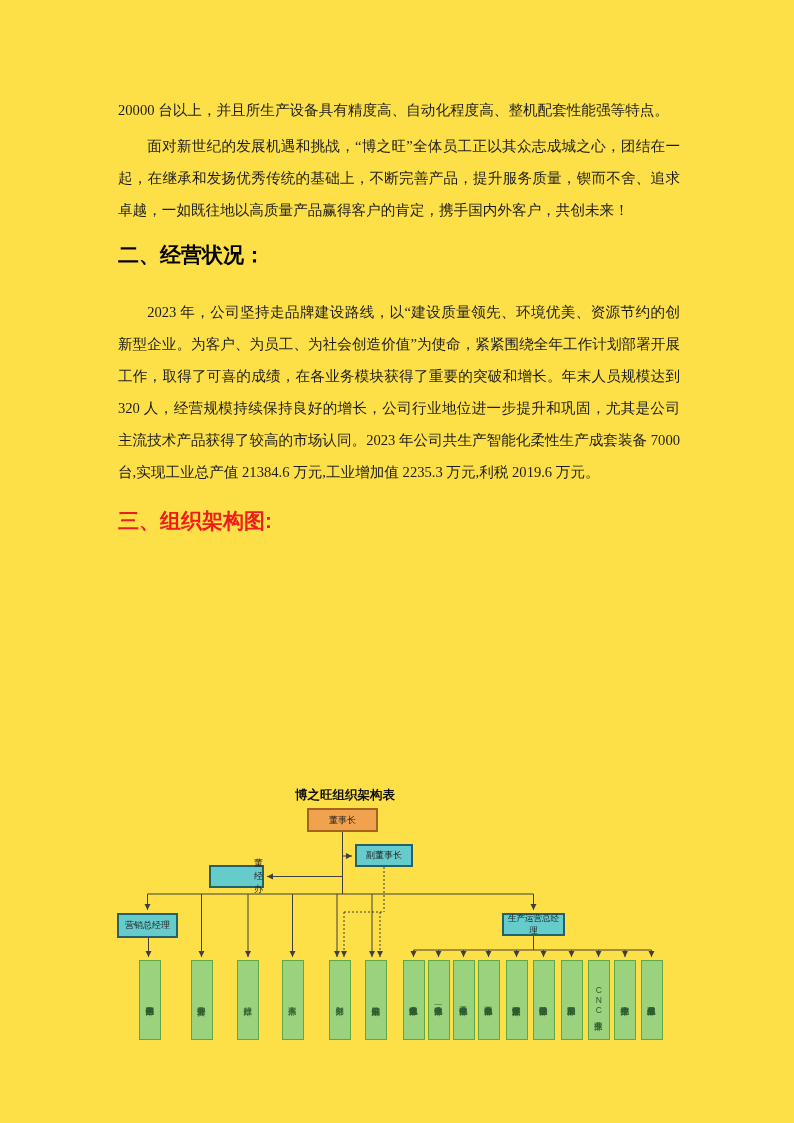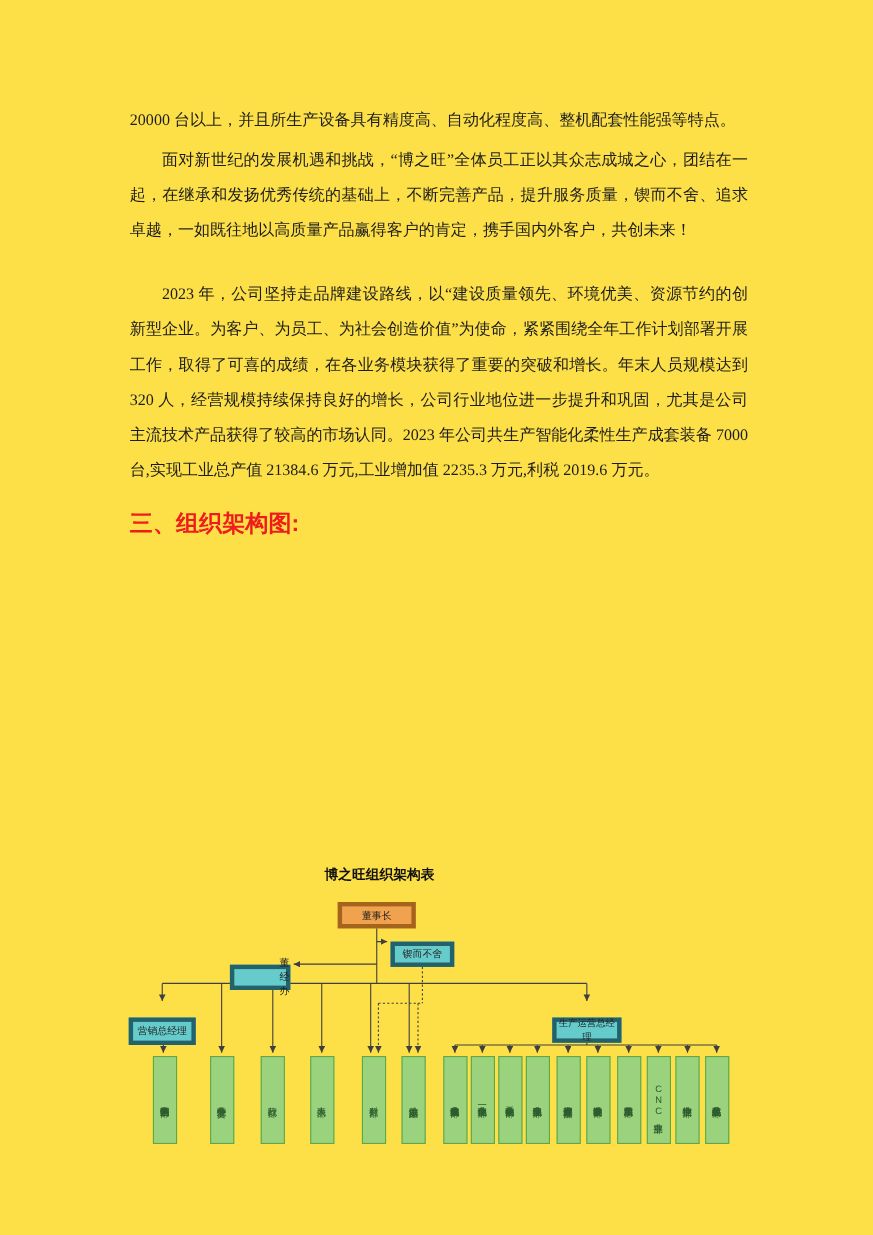--- a/index.html
+++ b/index.html
@@ -28,44 +28,45 @@
 
   
   .orgchart{position:absolute;left:0;top:780px;width:794px;height:330px;}
   .orgchart svg{position:absolute;left:0;top:0;}
   .chart-title{
     position:absolute;left:245px;top:7px;width:200px;text-align:center;
     font-family:"Liberation Sans","DejaVu Sans",sans-serif;
     font-weight:bold;font-size:12.5px;color:#111;
   }
   .node{
-    position:absolute;box-sizing:border-box;border:4px solid #0c4a6e;
+    position:absolute;box-sizing:border-box;border:2px solid #0c4a6e;
     display:flex;align-items:center;justify-content:center;
     font-family:"Liberation Sans","DejaVu Sans",sans-serif;
-    font-size:9px;color:#222;text-align:center;margin-top:12px;
+    font-size:9px;color:#222;text-align:center;
   }
   .node.orange{background:#f0a24e;border-color:#a5641c;}
   .node.teal{background:#66cbcb;border-color:#23616b;}
   .dept{
     position:absolute;box-sizing:border-box;top:180px;height:80px;width:22px;
     background:#9bd27d;border:1px solid #61a744;
     writing-mode:vertical-lr;text-orientation:upright;
     display:flex;align-items:center;justify-content:center;
     font-family:"Liberation Sans","DejaVu Sans",sans-serif;
     font-size:8.5px;line-height:1;color:#2e5b2e;letter-spacing:0;
   }
 </style>
 </head>
 <body>
 
 <div class="page">
 
   <div class="textcol">
     <p>20000 台以上，并且所生产设备具有精度高、自动化程度高、整机配套性能强等特点。</p>
     <p class="indent mt-p3">面对新世纪的发展机遇和挑战，“博之旺”全体员工正以其众志成城之心，团结在一起，在继承和发扬优秀传统的基础上，不断完善产品，提升服务质量，锲而不舍、追求卓越，一如既往地以高质量产品赢得客户的肯定，携手国内外客户，共创未来！</p>
+    <p class="heading mt-h2">二、经营状况：</p>
     <p class="indent mt-p4">2023 年，公司坚持走品牌建设路线，以“建设质量领先、环境优美、资源节约的创新型企业。为客户、为员工、为社会创造价值”为使命，紧紧围绕全年工作计划部署开展工作，取得了可喜的成绩，在各业务模块获得了重要的突破和增长。年末人员规模达到 320 人，经营规模持续保持良好的增长，公司行业地位进一步提升和巩固，尤其是公司主流技术产品获得了较高的市场认同。2023 年公司共生产智能化柔性生产成套装备 7000 台,实现工业总产值 21384.6 万元,工业增加值 2235.3 万元,利税 2019.6 万元。</p>
     <p class="heading red mt-h3">三、组织架构图:</p>
   </div>
 
   <div class="orgchart">
 
     <svg width="794" height="330" viewBox="0 0 794 330">
       <defs>
         <marker id="arr" markerWidth="8" markerHeight="8" refX="6" refY="3" orient="auto">
           <path d="M0,0 L6,3 L0,6 z" fill="#3f3f3f"></path>
@@ -109,21 +110,21 @@
         <line x1="384" y1="87" x2="384" y2="132"></line>
         <line x1="344" y1="132" x2="384" y2="132"></line>
         <line x1="344" y1="132" x2="344" y2="177" marker-end="url(#arr)"></line>
         <line x1="380" y1="132" x2="380" y2="177" marker-end="url(#arr)"></line>
       </g>
     </svg>
 
     <div class="chart-title">博之旺组织架构表</div>
 
     <div class="node orange" style="left:307px;top:28px;width:71px;height:24px;">董事长</div>
-    <div class="node teal" style="left:355px;top:64px;width:58px;height:23px;">锲而不舍</div>
+    <div class="node teal" style="left:355px;top:64px;width:58px;height:23px;">副董事长</div>
     <div class="node teal" style="left:209px;top:85px;width:55px;height:23px;padding-left:44px;">董经办</div>
     <div class="node teal" style="left:117px;top:133px;width:61px;height:25px;">营销总经理</div>
     <div class="node teal" style="left:502px;top:133px;width:63px;height:23px;font-size:8.5px;">生产运营总经理</div>
 
     <div class="dept" style="left:139px;">国内销售事业部</div>
     <div class="dept" style="left:190.5px;">外贸事业部</div>
     <div class="dept" style="left:237px;">行政部</div>
     <div class="dept" style="left:281.5px;">人事部</div>
     <div class="dept" style="left:329px;">财务部</div>
     <div class="dept" style="left:365px;">采购供应部</div>

